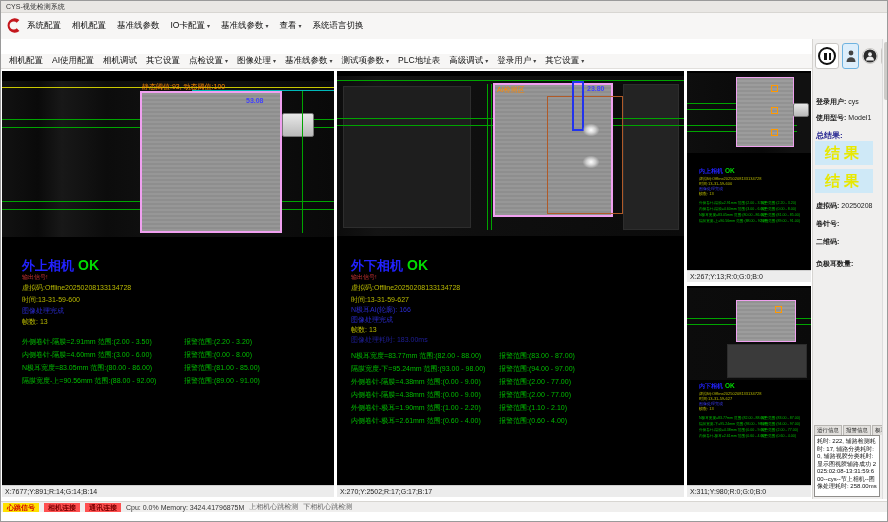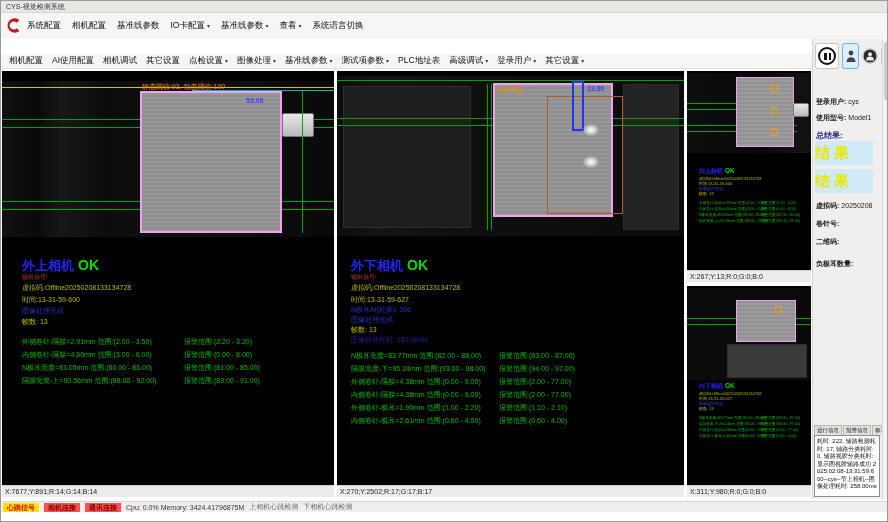--- a/index.html
+++ b/index.html
@@ -81,21 +81,21 @@
   .sbtn{background:#fff;border:1px solid #c9c7c4;border-radius:3px;display:flex;align-items:center;justify-content:center;cursor:pointer;}
   .sbtn.sel{border:1px solid #6fb3e0;background:#ddeefb;}
   .btn-pause{width:24px;height:26px;}
   .pause-ico{position:relative;width:18px;height:18px;border:2px solid #111;border-radius:50%;background:#fff;}
   .pause-ico::before,.pause-ico::after{content:"";position:absolute;top:4px;width:2.5px;height:7px;background:#111;}
   .pause-ico::before{left:4px;} .pause-ico::after{left:8.5px;}
   .srow{position:absolute;left:3px;white-space:nowrap;}
   .slabel{font-weight:bold;color:#222;}
   .svalue{color:#222;margin-left:2px;}
   .total-label{font-weight:bold;color:#1a1a8c;font-size:8px;}
-  .result-box{position:absolute;left:2px;width:58px;height:24px;background:#cfe9f7;color:#e8e800;font-weight:bold;font-size:15px;letter-spacing:4px;line-height:24px;}
+  .result-box{position:absolute;left:2px;width:58px;height:24px;background:#cfe9f7;color:#e8e800;font-weight:bold;font-size:15px;letter-spacing:4px;text-align:center;line-height:24px;}
   .info-tabs{position:absolute;left:1px;display:flex;gap:1px;font-size:5.5px;}
   .info-tab{padding:1px 2px;background:#e2e0dd;border:1px solid #b8b6b2;border-bottom:none;white-space:nowrap;}
   .info-box{position:absolute;left:1px;width:66px;height:62px;background:#fff;border:1px solid #8f8d8a;font-size:6px;line-height:7.5px;padding:2px;color:#111;word-break:break-all;overflow:hidden;}
   .sb-track{position:absolute;right:0;top:0;width:7px;height:460px;background:#f5f4f3;border-left:1px solid #ddd;}
   .sb-thumb{position:absolute;left:1px;top:3px;width:5px;height:58px;background:#cdcbc8;border-radius:2px;}
 
   
   .statusbar{position:absolute;left:0;top:500px;width:100%;height:11px;background:#f0efee;border-top:1px solid #d8d6d2;display:flex;align-items:center;gap:5px;padding-left:2px;font-size:7px;white-space:nowrap;}
   .badge{padding:0 4px;height:9px;line-height:9px;font-weight:bold;}
   .badge-hb{background:#ffe000;color:#d00000;}

